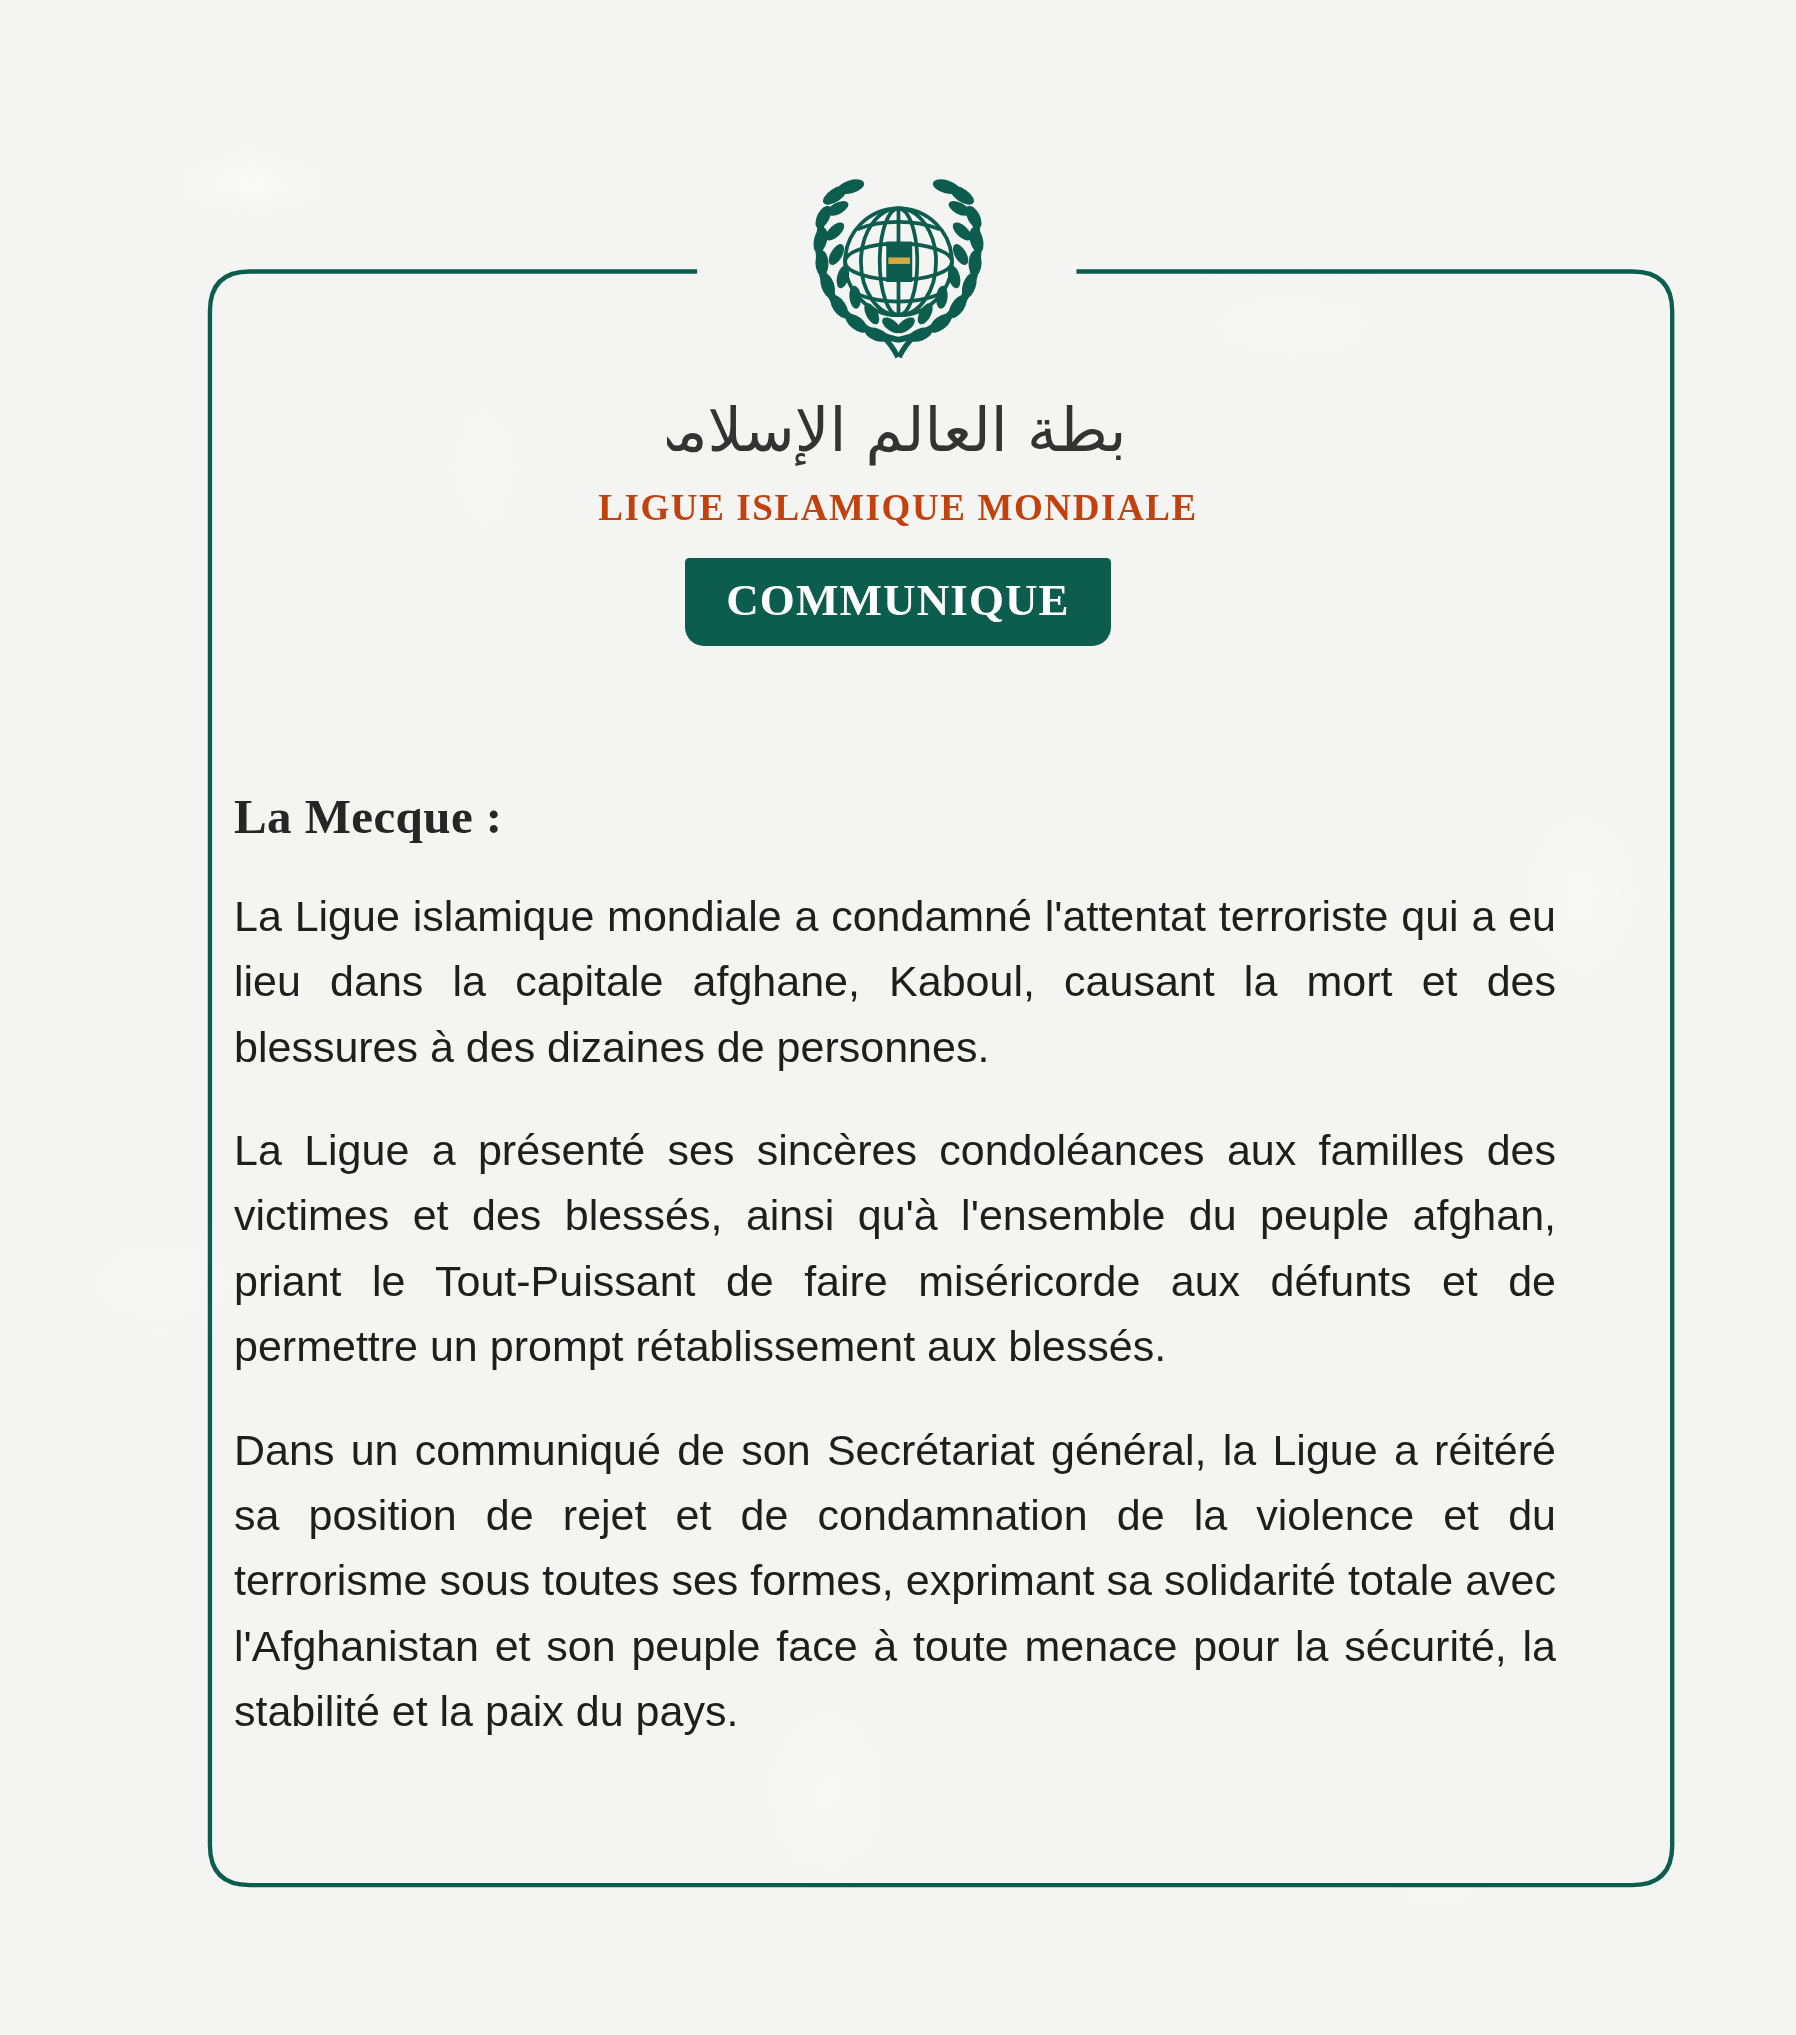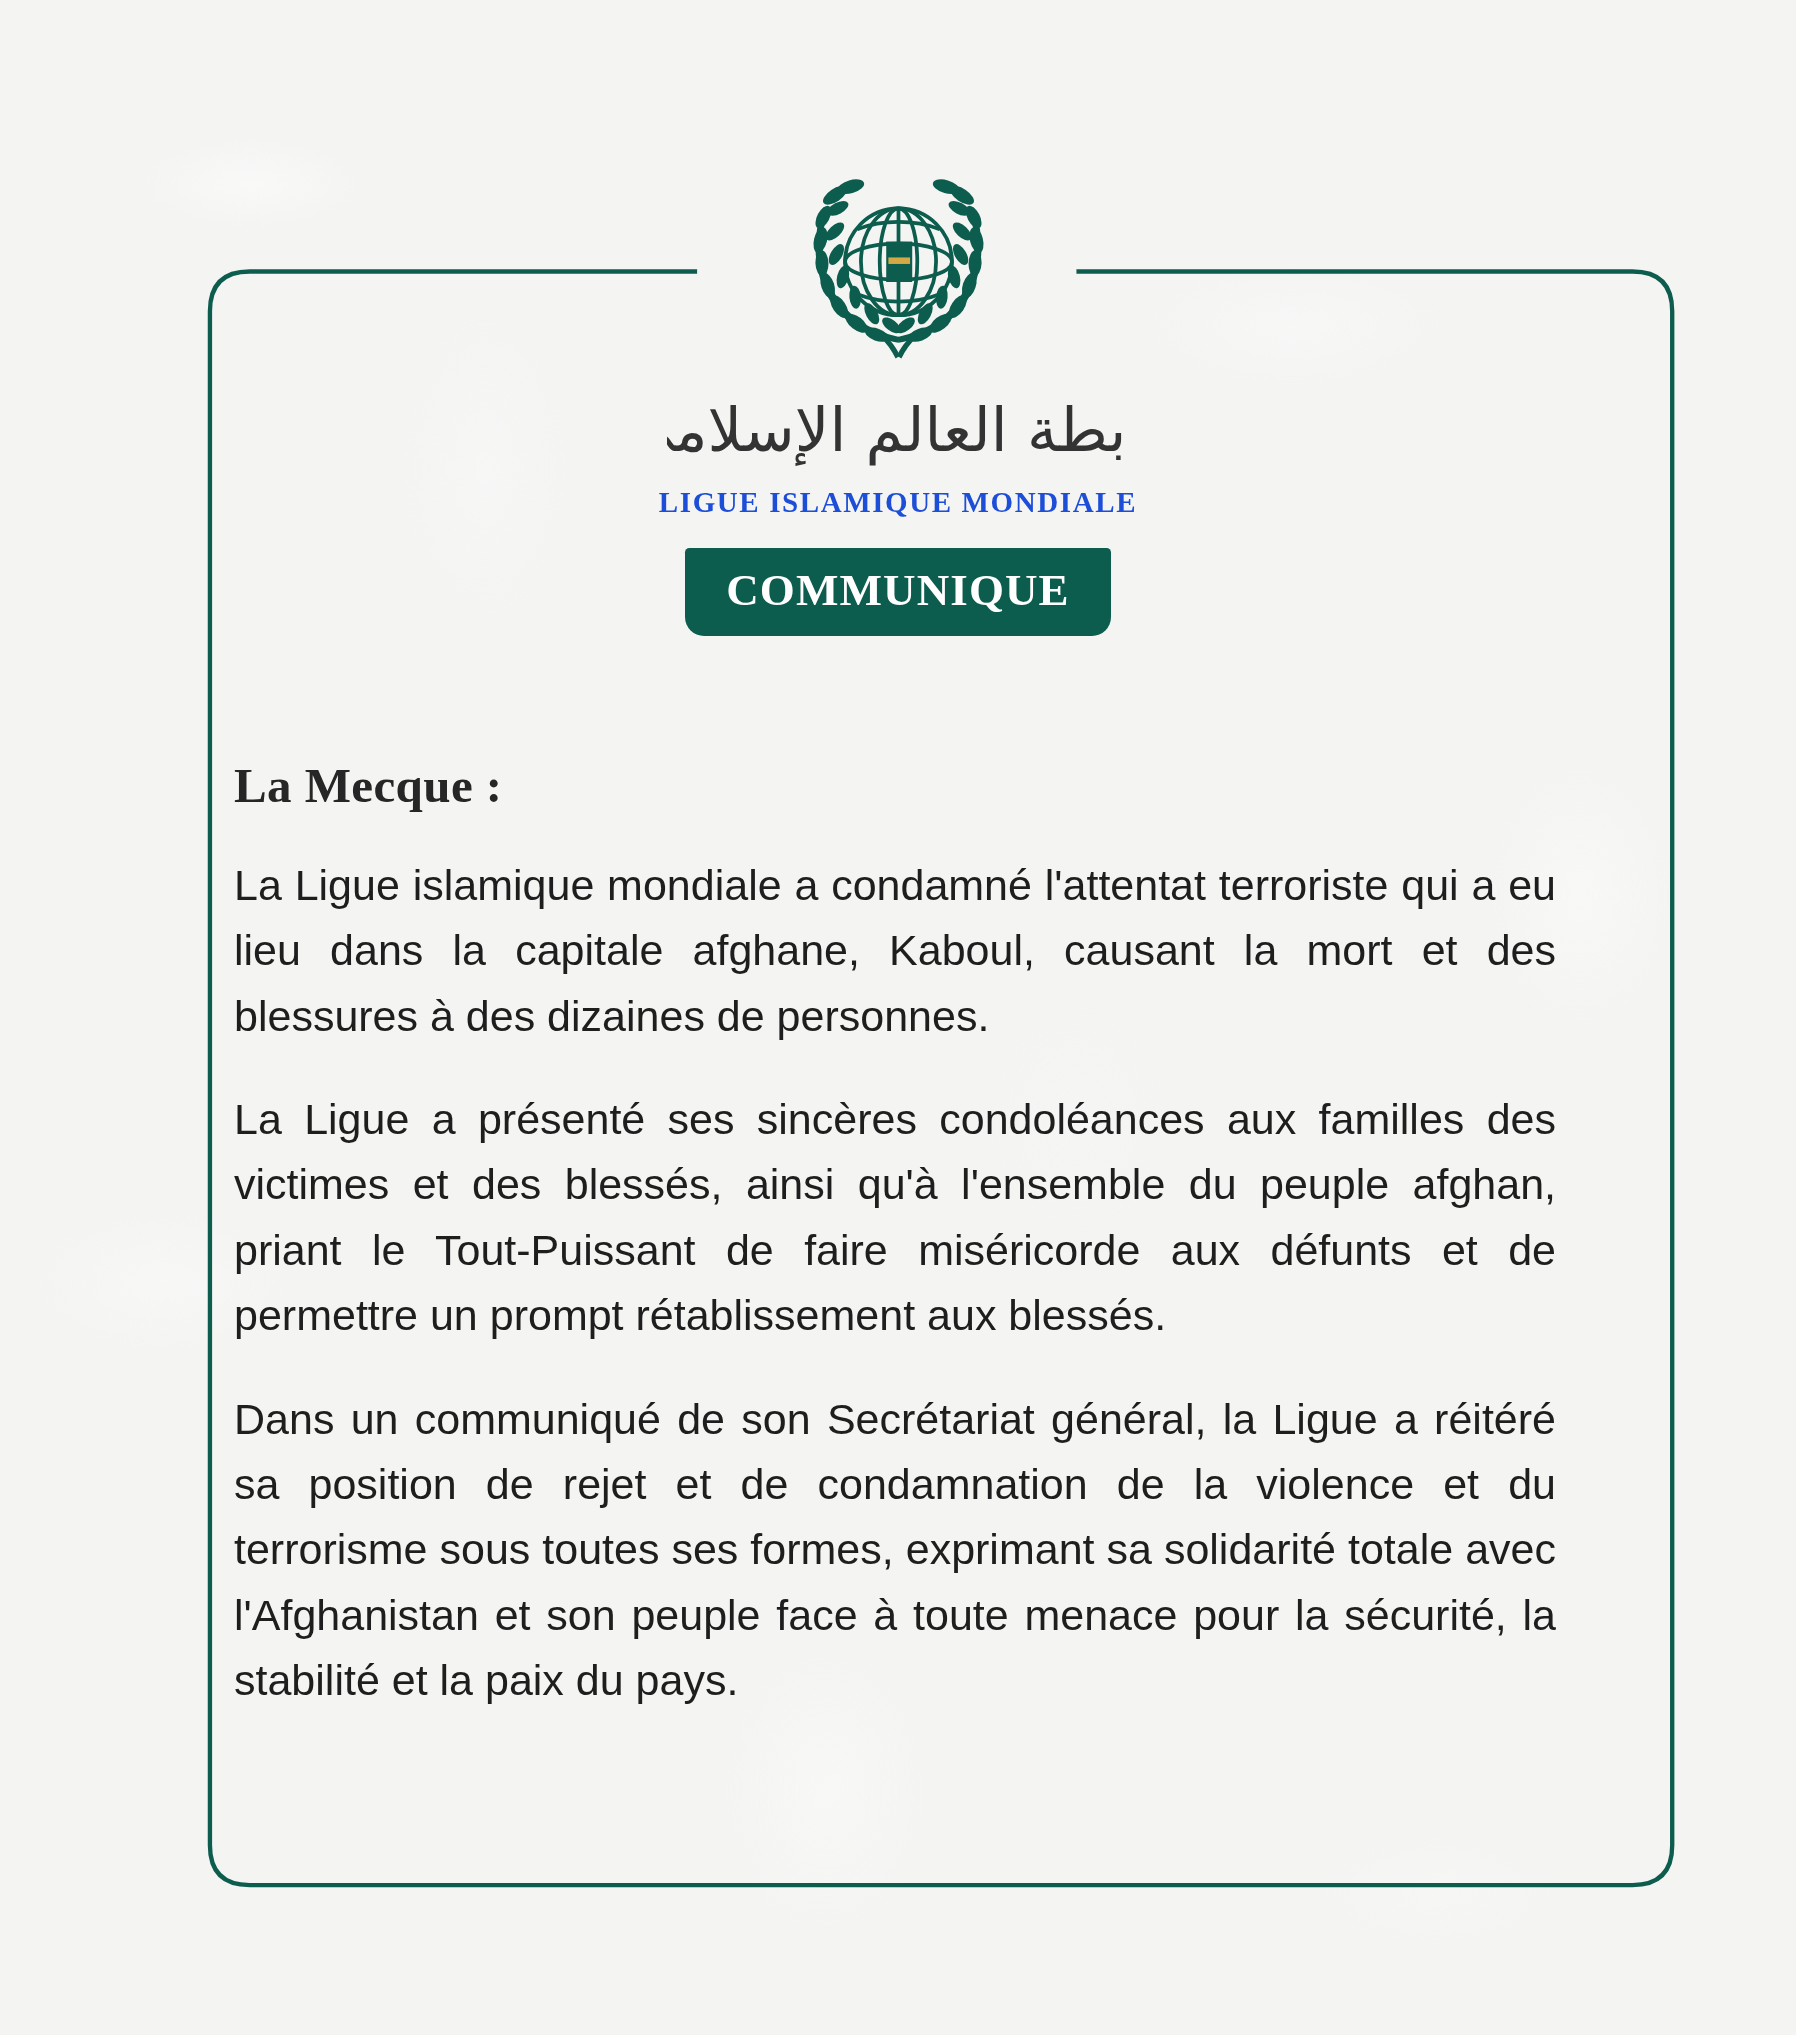--- a/index.html
+++ b/index.html
@@ -67,23 +67,23 @@
   #wordmark-arabic {
     display: block;
     margin: 16px auto 0;
     width: 463px;
     height: 109px;
   }
 
   #wordmark-latin {
     font-family: "Liberation Serif", serif;
     font-weight: bold;
-    font-size: 29px;
+    font-size: 37px;
     letter-spacing: 1.6px;
-    color: #1d4ed8;
+    color: #c2410c;
     margin-top: 1.4px;
   }
 
   #communique-badge {
     display: inline-block;
     margin-top: 29px;
     min-width: 392px;
     padding: 20px 41px 23px;
     background: #0d5d4e;
     border-radius: 4.3px 4.3px 19px 19px;
@@ -92,21 +92,21 @@
     font-weight: bold;
     font-size: 45px;
     letter-spacing: 1.1px;
     line-height: 1;
   }
 
   
   #article {
     position: absolute;
     left: 234px;
-    top: 757px;
+    top: 788px;
     width: 1322px;
   }
 
   #dateline {
     font-family: "Liberation Serif", serif;
     font-weight: bold;
     font-size: 49px;
     color: #262626;
     letter-spacing: 0.4px;
     margin-bottom: 39px;

